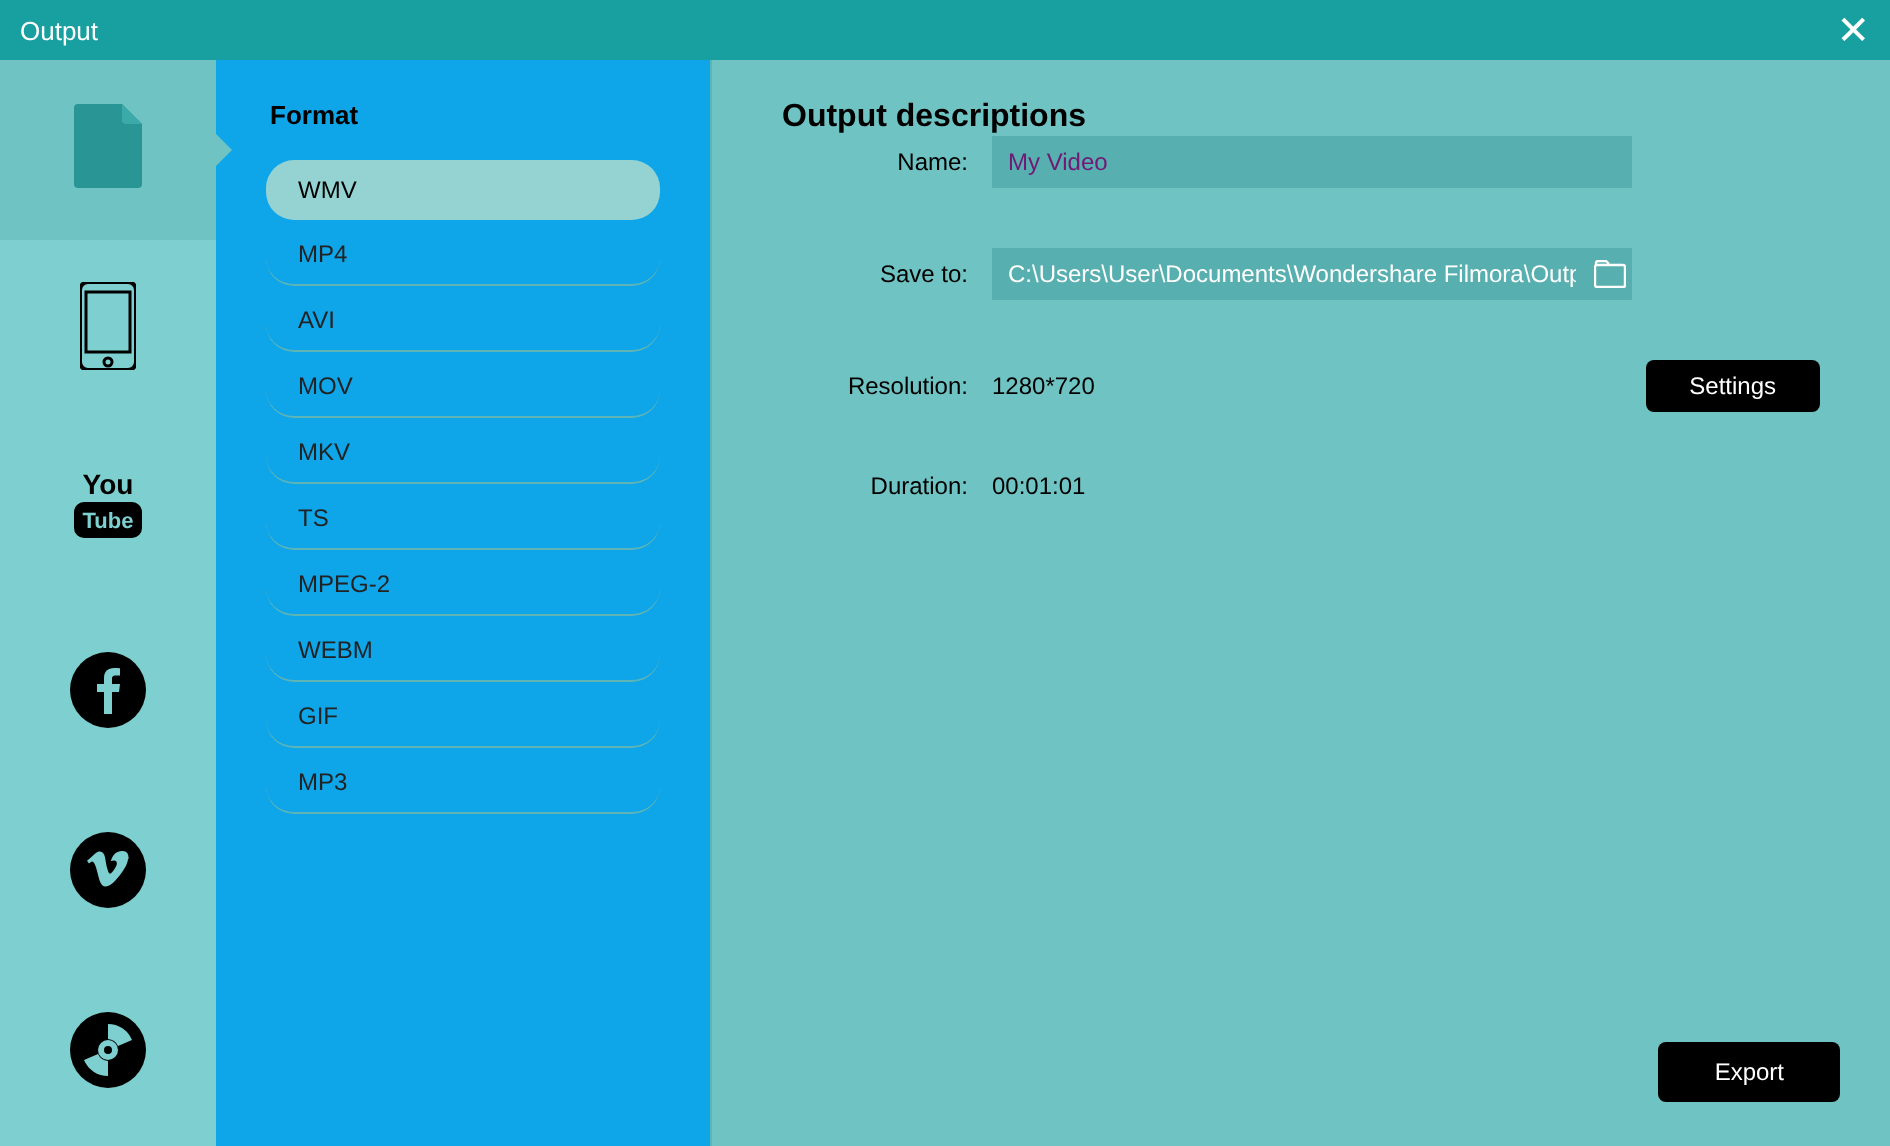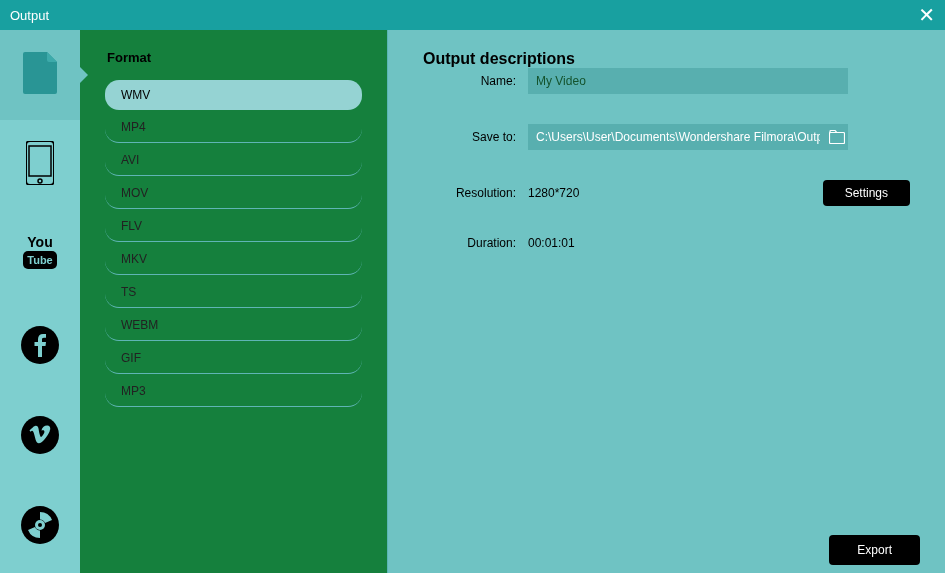--- a/index.html
+++ b/index.html
@@ -17,21 +17,21 @@
     }
     .titlebar .close { font-size: 20px; cursor: pointer; font-weight: 300; }
     
     .content {
       display: flex;
       height: calc(100% - 30px);
       background: #6fc3c3;
     }
     
     .sidebar {
-      width: 80px;
+      width: 108px;
       background: #7ecfcf;
       display: flex;
       flex-direction: column;
     }
     .sidebar-item {
       height: 90px;
       display: flex;
       align-items: center;
       justify-content: center;
       cursor: pointer;
@@ -45,22 +45,22 @@
       position: absolute;
       right: -8px;
       top: 50%;
       transform: translateY(-50%);
       border-left: 8px solid #6fc3c3;
       border-top: 8px solid transparent;
       border-bottom: 8px solid transparent;
     }
     
     .format-panel {
-      width: 308px;
-      background: #15803d;
+      width: 248px;
+      background: #0ea5e9;
       padding: 20px 25px;
       border-right: 1px solid #5ab5b5;
     }
     .format-panel h3 {
       color: #000;
       font-size: 13px;
       font-weight: bold;
       margin-bottom: 15px;
       margin-left: 2px;
     }
@@ -105,21 +105,21 @@
       color: #000;
       padding-right: 12px;
     }
     .field-input {
       flex: 1;
       max-width: 320px;
       background: #58afaf;
       border: none;
       padding: 6px 8px;
       font-size: 12px;
-      color: #14532d;
+      color: #701a75;
       outline: none;
     }
     .save-to-wrap {
       flex: 1;
       max-width: 320px;
       background: #58afaf;
       display: flex;
       align-items: center;
       padding-right: 2px;
     }
@@ -157,21 +157,21 @@
     .resolution-row {
       display: flex;
       align-items: center;
       margin-bottom: 30px;
     }
     .resolution-row .field-value { flex: 0 0 auto; }
     .resolution-spacer { flex: 1; max-width: 225px; }
     
     .export-btn {
       position: absolute;
-      bottom: 8px;
+      bottom: 22px;
       right: 25px;
       background: #000;
       color: #fff;
       border: none;
       border-radius: 4px;
       padding: 8px 28px;
       font-size: 12px;
       cursor: pointer;
     }
     
@@ -249,23 +249,23 @@
     </div>
   </div>
 
   <div class="format-panel">
     <h3>Format</h3>
     <ul class="format-list">
       <li class="format-item active">WMV</li>
       <li class="format-item">MP4</li>
       <li class="format-item">AVI</li>
       <li class="format-item">MOV</li>
-      <li class="format-item">FLV</li>
       <li class="format-item">MKV</li>
       <li class="format-item">TS</li>
+      <li class="format-item">MPEG-2</li>
       <li class="format-item">WEBM</li>
       <li class="format-item">GIF</li>
       <li class="format-item">MP3</li>
     </ul>
   </div>
 
   <div class="details-panel">
     <h3>Output descriptions</h3>
 
     <div class="field-row">

